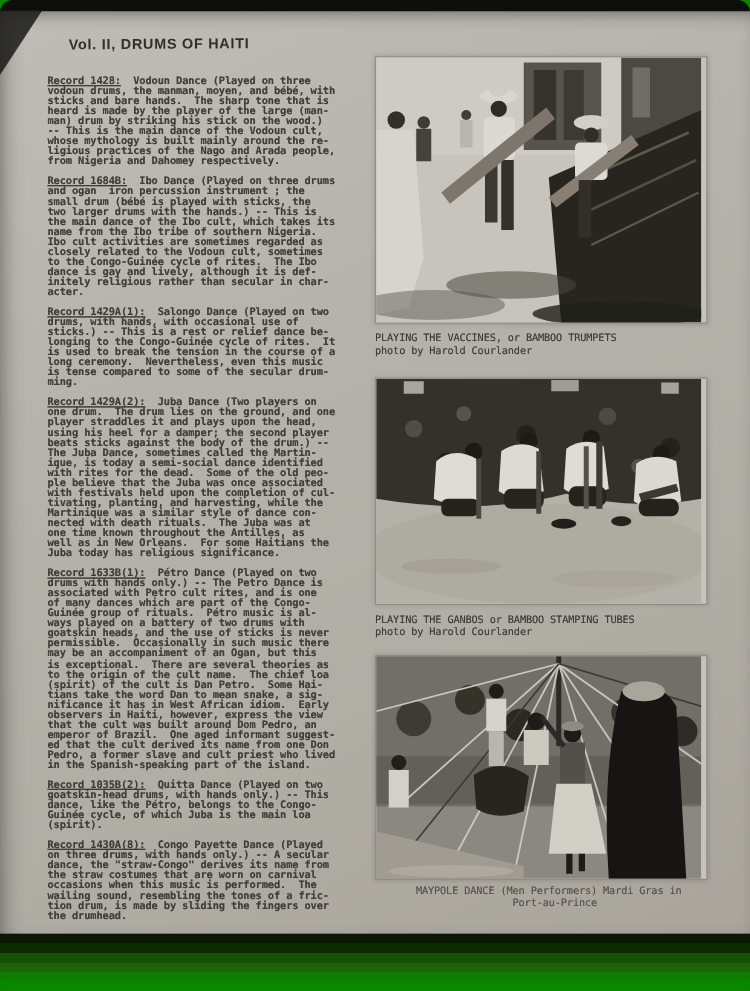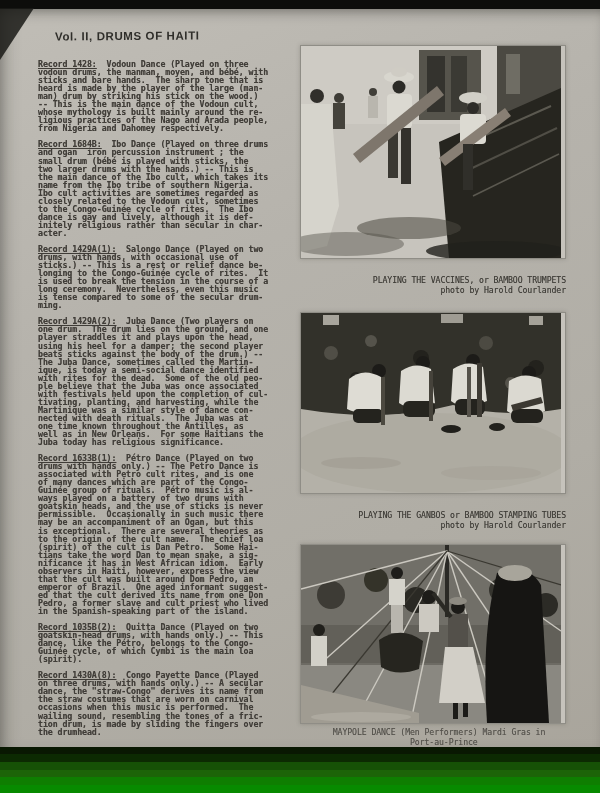--- a/index.html
+++ b/index.html
@@ -1,17 +1,17 @@
 <!DOCTYPE html>
 <html><head>
 <meta charset="utf-8">
 <style>
   html,body{margin:0;padding:0;}
   body{width:600px;height:793px;overflow:hidden;background:#0a8500;font-family:"DejaVu Sans Mono",monospace;}
-  #screen{position:relative;width:600px;height:793px;overflow:hidden;}
+  #screen{position:relative;width:600px;height:793px;overflow:hidden;border-radius:10px;}
 
   
   .paper{
     position:absolute;left:0;top:8px;width:600px;height:739px;
     background:linear-gradient(155deg,#c0bdb6 0%,#b6b3ac 35%,#b0ada5 70%,#a9a59c 100%);
     box-shadow:inset 14px 0 18px -12px rgba(40,40,35,.45), inset 0 10px 14px -8px rgba(30,30,25,.5);
     overflow:hidden;
   }
   .top-strip{position:absolute;left:0;top:0;width:600px;height:9px;background:#0d0d0b;}
   .corner-shadow{position:absolute;left:0;top:8px;width:34px;height:52px;
@@ -38,22 +38,22 @@
   .text-col{position:absolute;left:38px;top:52px;width:252px;color:#403d38;font-weight:bold;}
   .record{white-space:pre-wrap;font-size:8.3px;line-height:8.05px;margin:0 0 8px 0;
     letter-spacing:-0.1px;text-shadow:0 0 .5px rgba(66,62,56,.55);}
   .record .rec-label{text-decoration:underline;}
 
   
   .photo-col{position:absolute;left:300px;top:37px;width:266px;}
   .photo{display:block;border:1px solid rgba(40,40,35,.35);background:#c6c3bc;
     box-shadow:0 0 4px rgba(50,50,45,.25);}
   .photo svg{display:block;}
-  .caption{white-space:pre-wrap;text-align:right;font-size:8.2px;line-height:9.5px;
-    color:#3d3b36;margin-top:17px;letter-spacing:-0.1px;
+  .caption{white-space:pre-wrap;text-align:left;font-size:8.2px;line-height:9.5px;
+    color:#3d3b36;margin-top:7px;letter-spacing:-0.1px;
     text-shadow:0 0 .5px rgba(60,57,52,.5);}
   .caption.cut{text-align:center;padding-left:12px;opacity:.8;margin-top:4px;}
   #photo1{margin-top:0;}
   #photo2{margin-top:17px;}
   #photo3{margin-top:14px;}
 </style>
 </head>
 <body>
 
 <div id="screen">
@@ -124,21 +124,21 @@
 nificance it has in West African idiom.  Early
 observers in Haiti, however, express the view
 that the cult was built around Dom Pedro, an
 emperor of Brazil.  One aged informant suggest-
 ed that the cult derived its name from one Don
 Pedro, a former slave and cult priest who lived
 in the Spanish-speaking part of the island.</span></p>
       <p class="record"><span class="rec-label">Record 1035B(2):</span><span>  Quitta Dance (Played on two
 goatskin-head drums, with hands only.) -- This
 dance, like the Pétro, belongs to the Congo-
-Guinée cycle, of which Cymbi is the main loa
+Guinée cycle, of which Juba is the main loa
 (spirit).</span></p>
       <p class="record"><span class="rec-label">Record 1430A(8):</span><span>  Congo Payette Dance (Played
 on three drums, with hands only.) -- A secular
 dance, the "straw-Congo" derives its name from
 the straw costumes that are worn on carnival
 occasions when this music is performed.  The
 wailing sound, resembling the tones of a fric-
 tion drum, is made by sliding the fingers over
 the drumhead.</span></p>
     </div>

